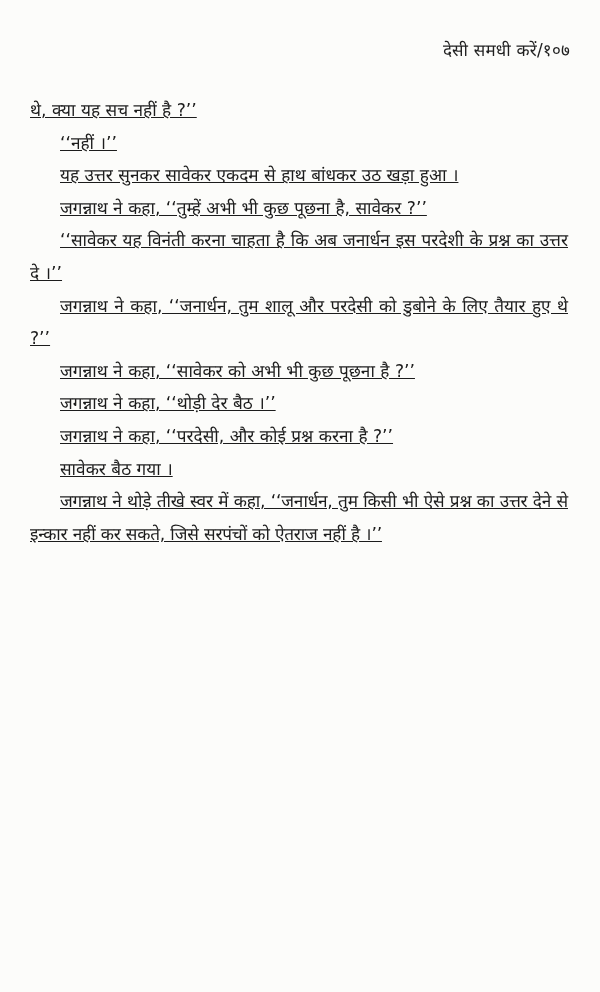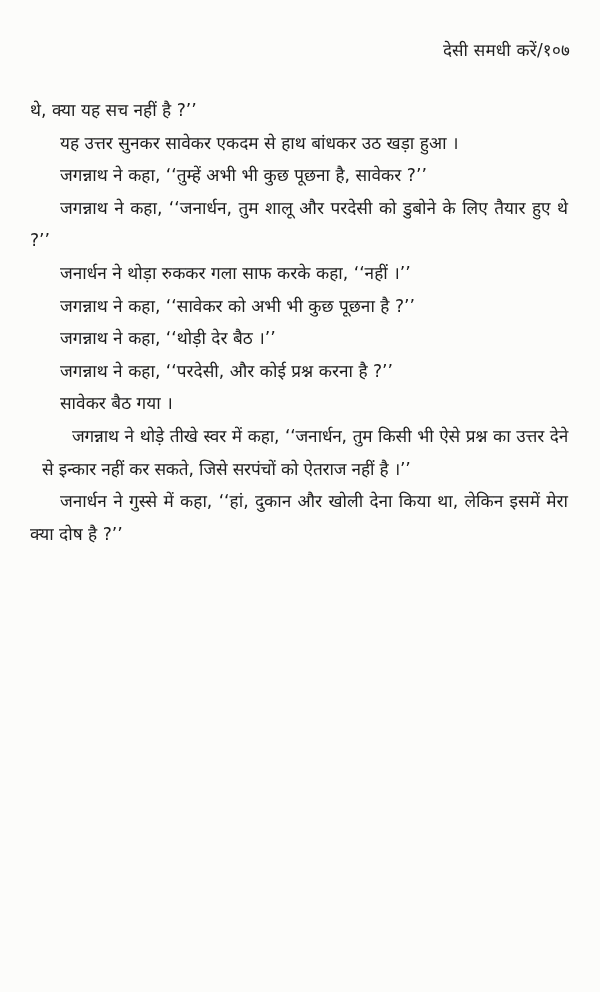--- a/index.html
+++ b/index.html
@@ -30,45 +30,45 @@
     color: #1f1f1f;
   }
   .body-text {
     position: absolute;
     left: 30px;
     top: 94px;
     width: 538px;
     font-size: 17.2px;
     line-height: 32.6px;
     text-align: justify;
+    text-decoration: underline;
   }
   .para {
     margin: 0;
     text-indent: 30px;
   }
   .para.no-indent {
     text-indent: 0;
   }
   .para.tight {
     letter-spacing: -0.2px;
-    margin-left: 12px;
   }
 </style>
 </head>
 <body>
 
 <div class="page">
   <div class="running-header">देसी समधी करें/१०७</div>
 
   <div class="body-text">
     <p class="para no-indent">थे, क्या यह सच नहीं है ?’’</p>
+    <p class="para">‘‘नहीं ।’’</p>
     <p class="para">यह उत्तर सुनकर सावेकर एकदम से हाथ बांधकर उठ खड़ा हुआ ।</p>
     <p class="para">जगन्नाथ ने कहा, ‘‘तुम्हें अभी भी कुछ पूछना है, सावेकर ?’’</p>
+    <p class="para">‘‘सावेकर यह विनंती करना चाहता है कि अब जनार्धन इस परदेशी के प्रश्न का उत्तर दे ।’’</p>
     <p class="para">जगन्नाथ ने कहा, ‘‘जनार्धन, तुम शालू और परदेसी को डुबोने के लिए तैयार हुए थे ?’’</p>
-    <p class="para">जनार्धन ने थोड़ा रुककर गला साफ करके कहा, ‘‘नहीं ।’’</p>
     <p class="para">जगन्नाथ ने कहा, ‘‘सावेकर को अभी भी कुछ पूछना है ?’’</p>
     <p class="para">जगन्नाथ ने कहा, ‘‘थोड़ी देर बैठ ।’’</p>
     <p class="para">जगन्नाथ ने कहा, ‘‘परदेसी, और कोई प्रश्न करना है ?’’</p>
     <p class="para">सावेकर बैठ गया ।</p>
     <p class="para tight">जगन्नाथ ने थोड़े तीखे स्वर में कहा, ‘‘जनार्धन, तुम किसी भी ऐसे प्रश्न का उत्तर देने से इन्कार नहीं कर सकते, जिसे सरपंचों को ऐतराज नहीं है ।’’</p>
-    <p class="para">जनार्धन ने गुस्से में कहा, ‘‘हां, दुकान और खोली देना किया था, लेकिन इसमें मेरा क्या दोष है ?’’</p>
   </div>
 </div>
 
 </body></html>

